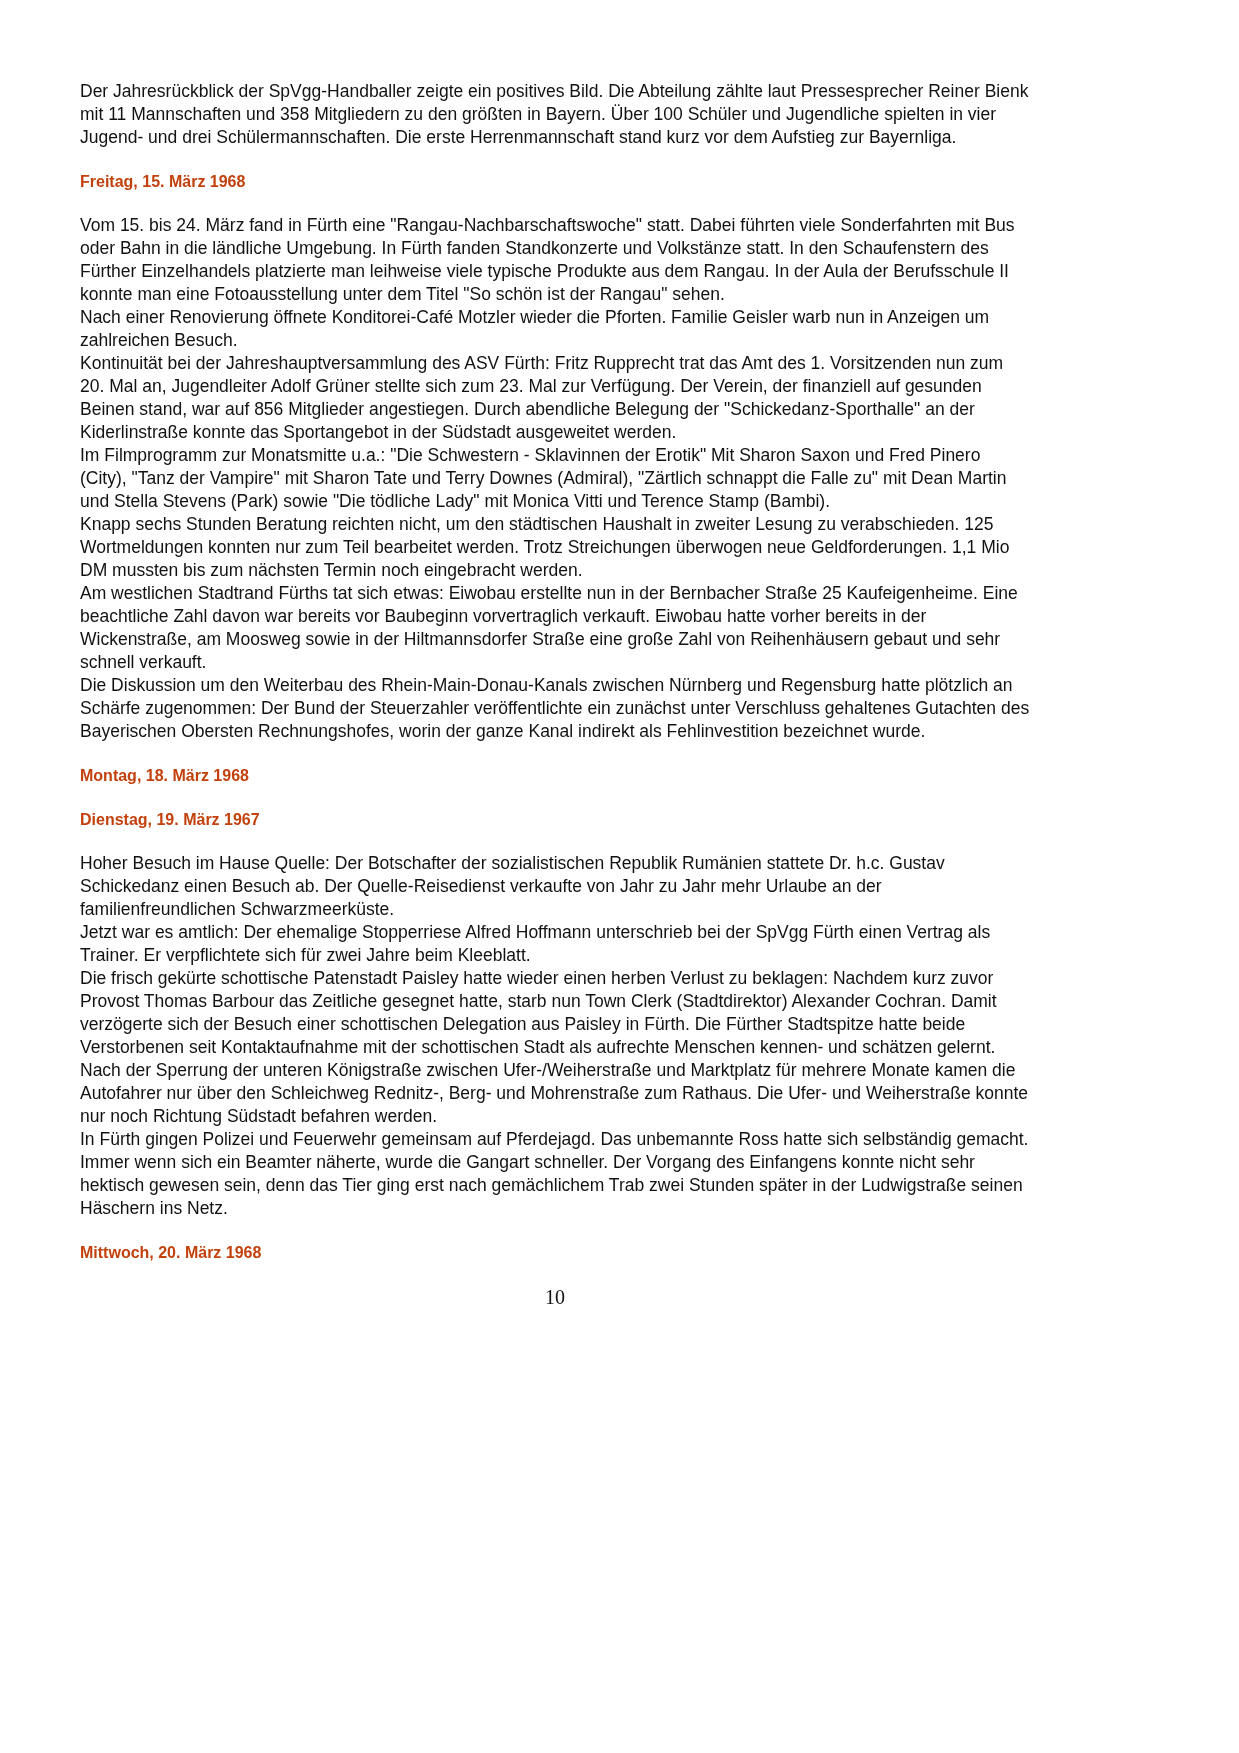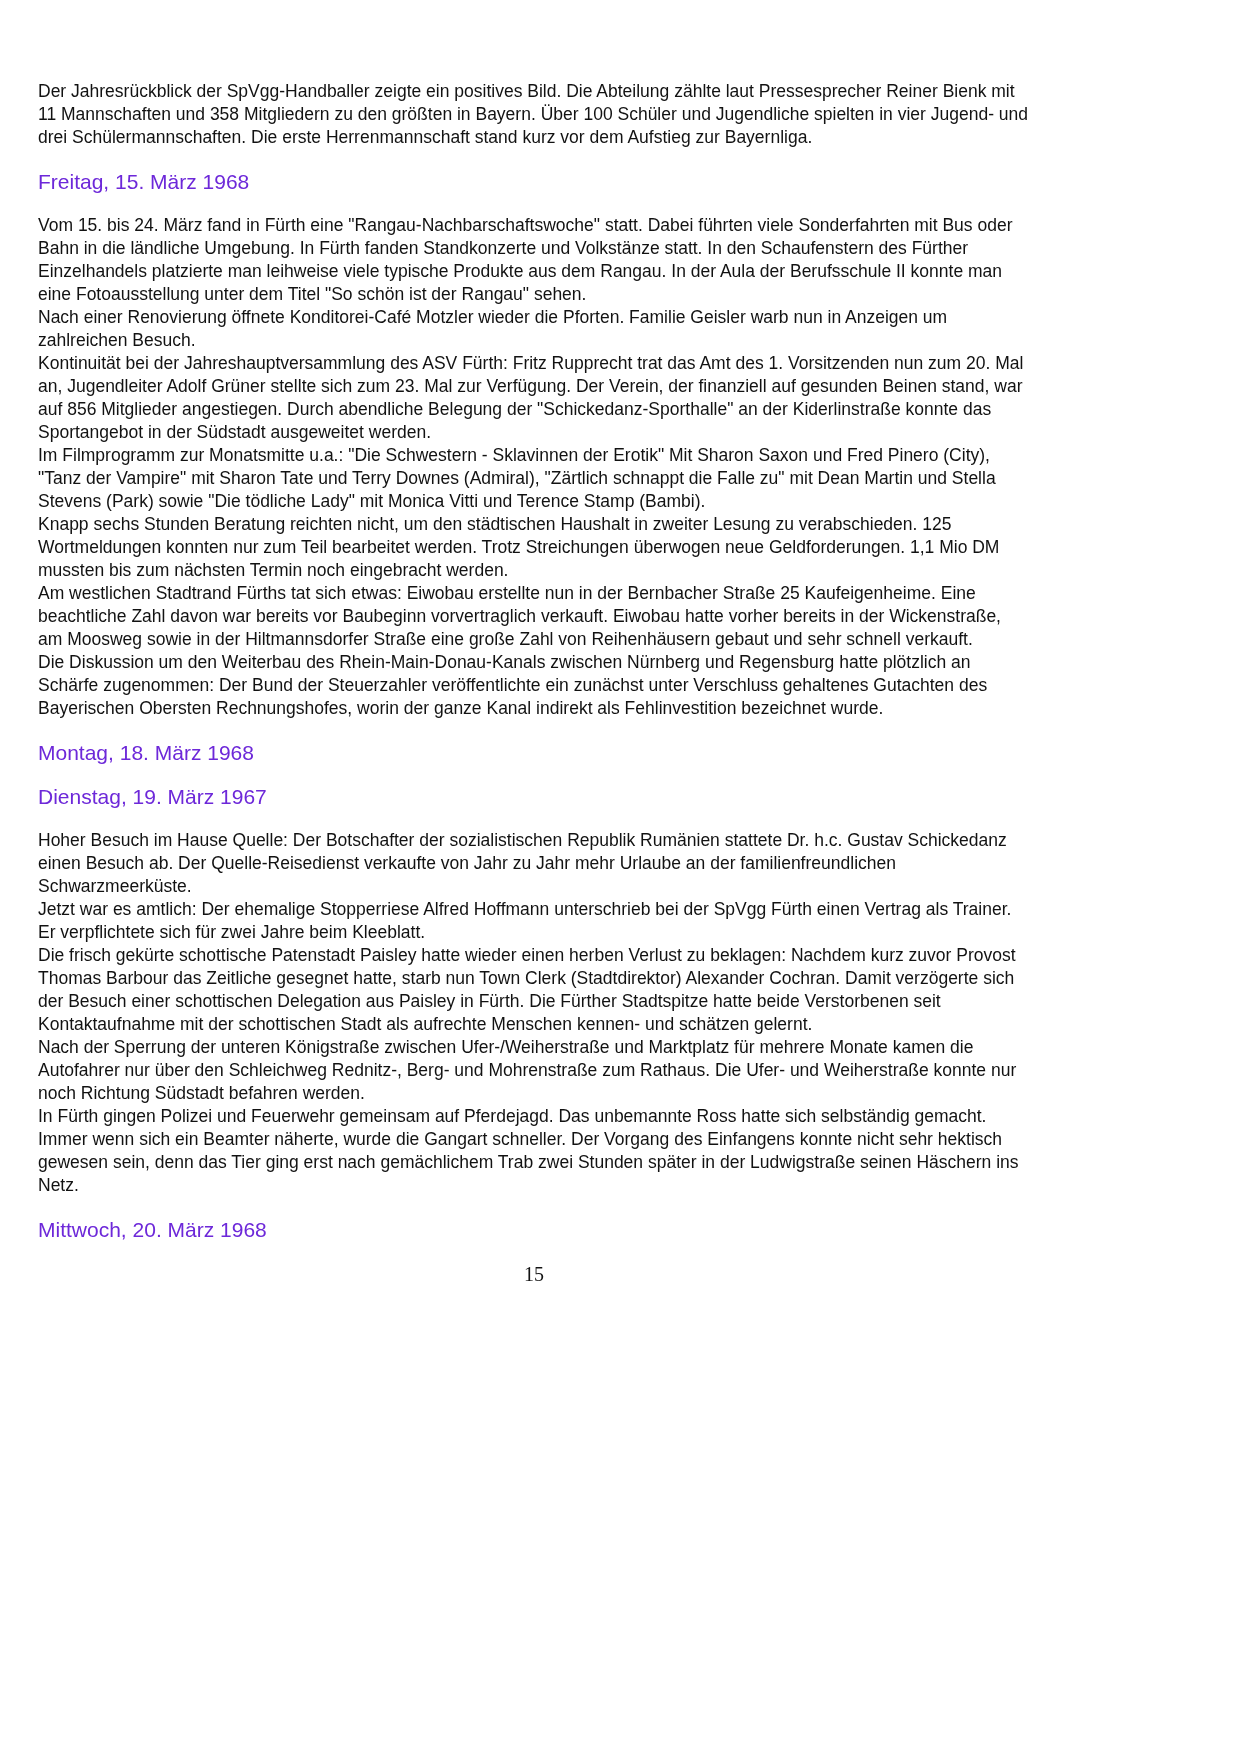--- a/index.html
+++ b/index.html
@@ -10,39 +10,39 @@
   body {
     width: 1239px;
     height: 1753px;
     overflow: hidden;
   }
   .page {
     box-sizing: border-box;
     width: 1239px;
     height: 1336px;
     background: #ffffff;
-    padding: 80px 209px 0 38px;
+    padding: 80px 209px 0 80px;
     font-family: "Liberation Sans", "DejaVu Sans", sans-serif;
     font-size: 17.5px;
     line-height: 23px;
     color: #121212;
     text-align: left;
   }
   .page section {
     margin: 0;
   }
   .page p {
     margin: 0;
   }
   .page h2 {
-    font-size: 21px;
+    font-size: 16px;
     line-height: 23px;
-    font-weight: normal;
+    font-weight: bold;
     margin: 21px 0 21px 0;
-    color: #6d28d9;
+    color: #c2410c;
   }
   .page-number {
     margin-top: 4px;
     text-align: center;
     font-family: "Liberation Serif", "DejaVu Serif", serif;
     font-size: 20px;
     line-height: 24px;
     color: #121212;
   }
 </style>
@@ -79,15 +79,15 @@
     <p>Jetzt war es amtlich: Der ehemalige Stopperriese Alfred Hoffmann unterschrieb bei der SpVgg Fürth einen Vertrag als Trainer. Er verpflichtete sich für zwei Jahre beim Kleeblatt.</p>
     <p>Die frisch gekürte schottische Patenstadt Paisley hatte wieder einen herben Verlust zu beklagen: Nachdem kurz zuvor Provost Thomas Barbour das Zeitliche gesegnet hatte, starb nun Town Clerk (Stadtdirektor) Alexander Cochran. Damit verzögerte sich der Besuch einer schottischen Delegation aus Paisley in Fürth. Die Fürther Stadtspitze hatte beide Verstorbenen seit Kontaktaufnahme mit der schottischen Stadt als aufrechte Menschen kennen- und schätzen gelernt.</p>
     <p>Nach der Sperrung der unteren Königstraße zwischen Ufer-/Weiherstraße und Marktplatz für mehrere Monate kamen die Autofahrer nur über den Schleichweg Rednitz-, Berg- und Mohrenstraße zum Rathaus. Die Ufer- und Weiherstraße konnte nur noch Richtung Südstadt befahren werden.</p>
     <p>In Fürth gingen Polizei und Feuerwehr gemeinsam auf Pferdejagd. Das unbemannte Ross hatte sich selbständig gemacht. Immer wenn sich ein Beamter näherte, wurde die Gangart schneller. Der Vorgang des Einfangens konnte nicht sehr hektisch gewesen sein, denn das Tier ging erst nach gemächlichem Trab zwei Stunden später in der Ludwigstraße seinen Häschern ins Netz.</p>
   </section>
 
   <section>
     <h2>Mittwoch, 20. März 1968</h2>
   </section>
 
-  <div class="page-number">15</div>
+  <div class="page-number">10</div>
 
 </div>
 
 </body></html>

